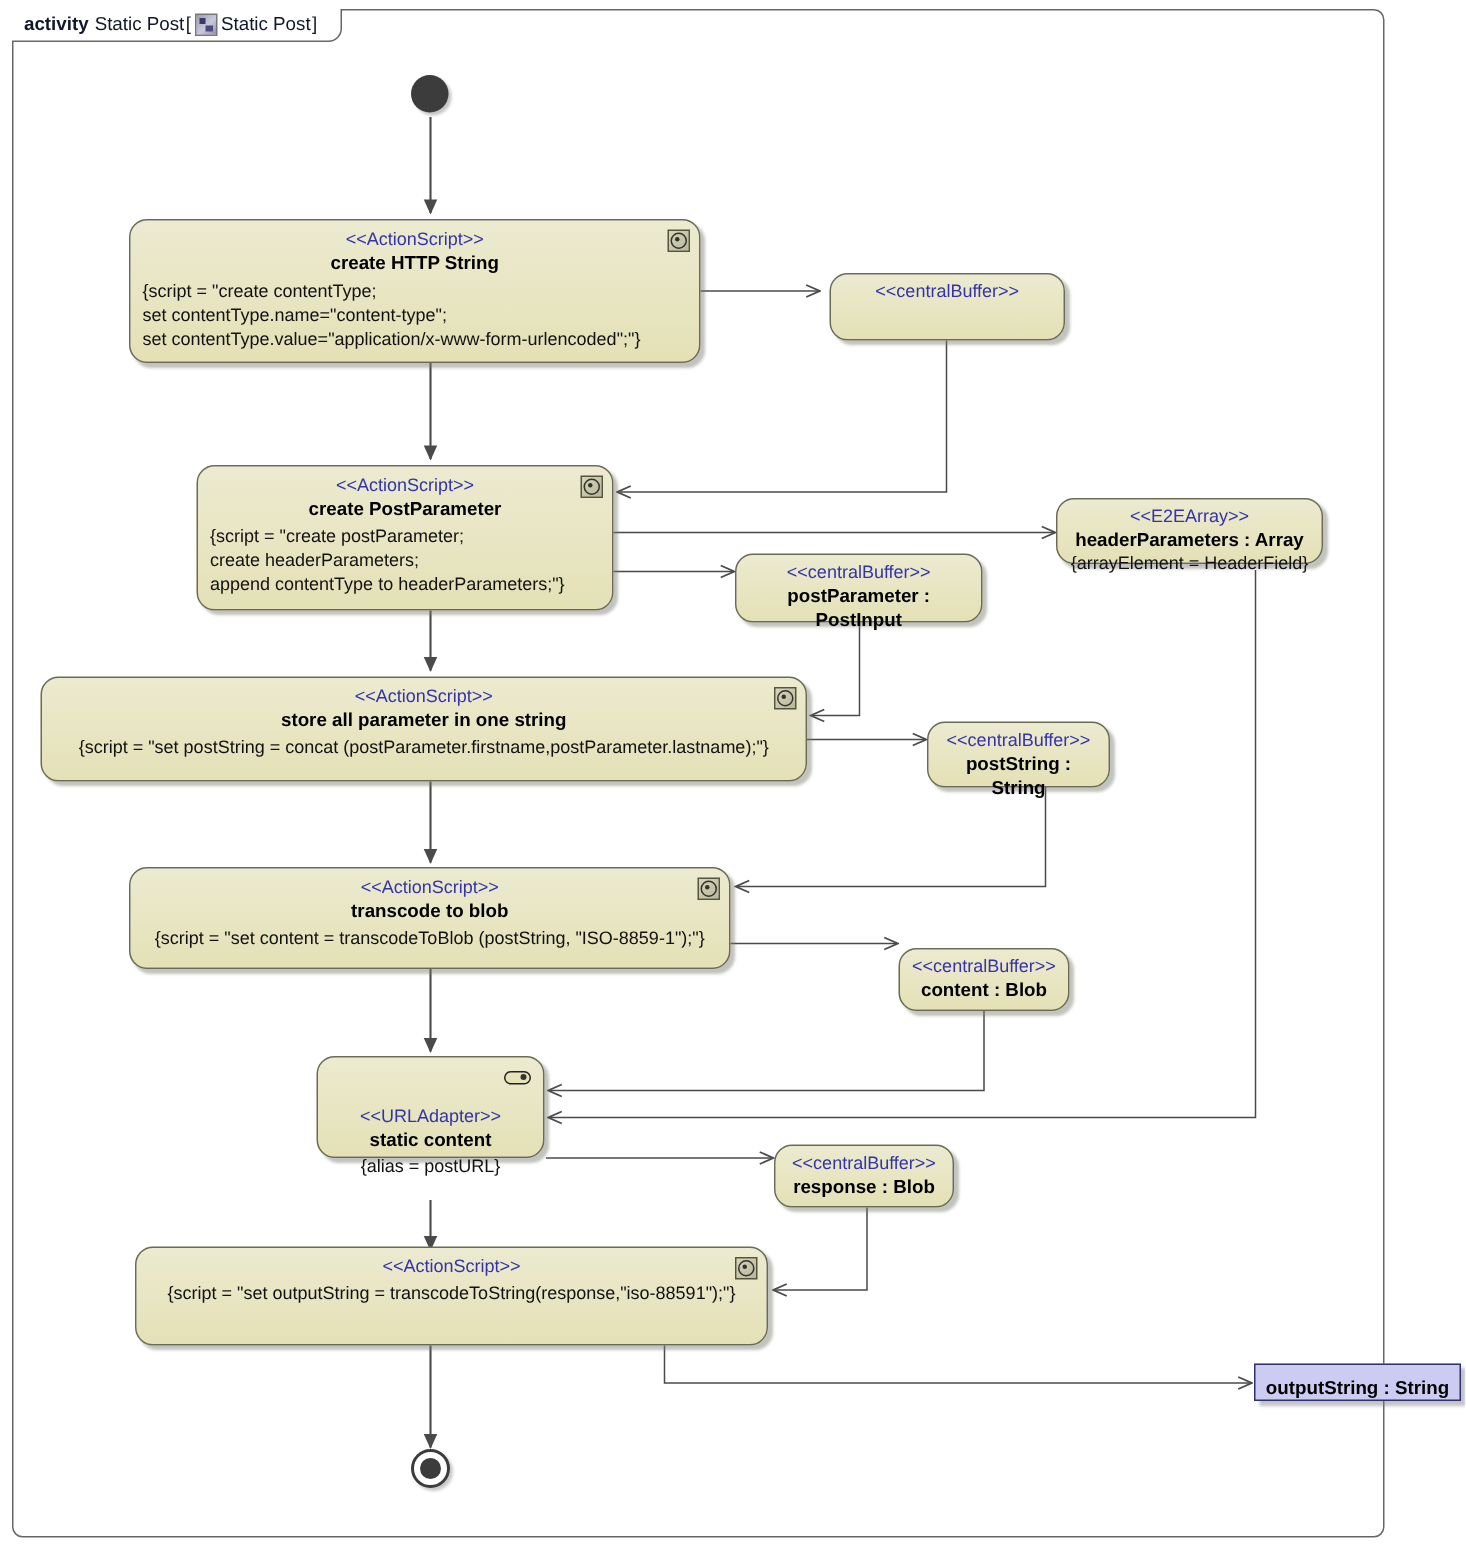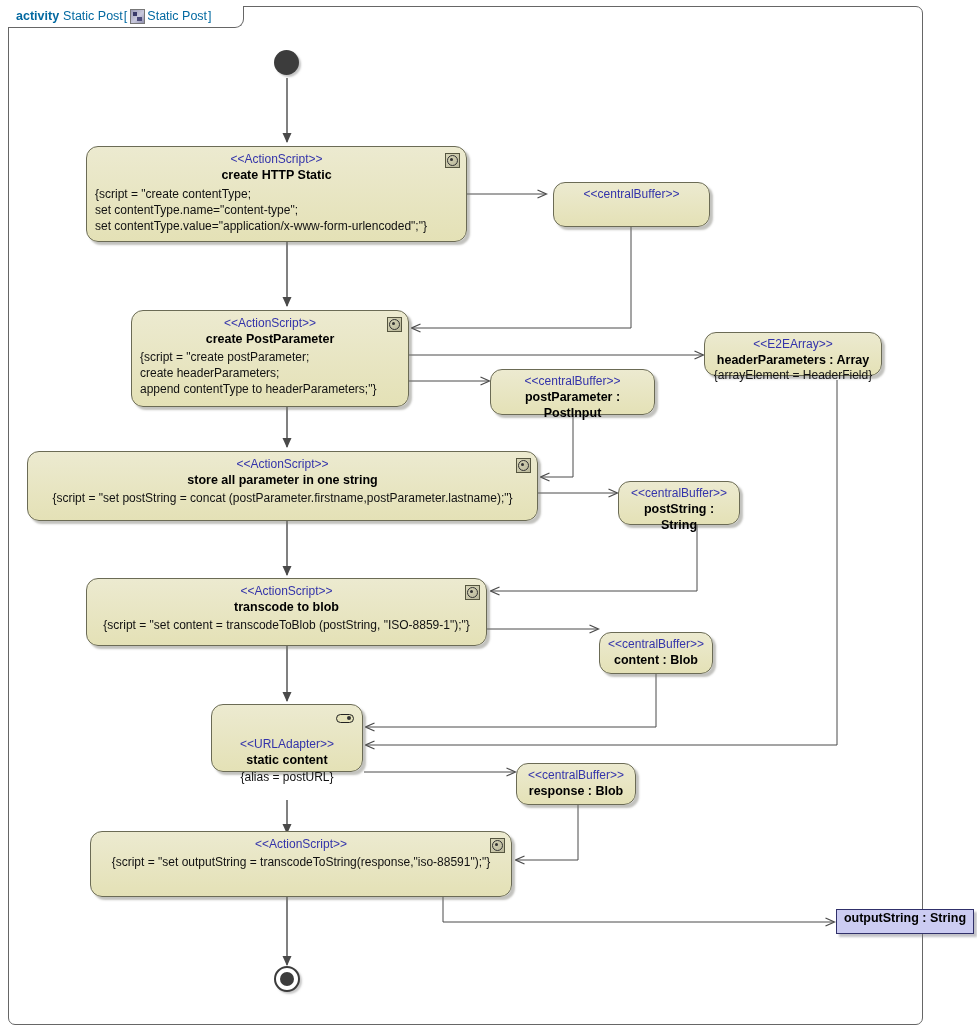--- a/index.html
+++ b/index.html
@@ -22,28 +22,28 @@
     border:1px solid #666666;
     border-radius:7px;
     box-sizing:border-box;
     background:transparent;
   }
   #frame-label{
     position:absolute;
     left:8px; top:6px;
     height:22px;
     box-sizing:border-box;
-    padding:2px 30px 2px 8px;
+    padding:2px 14px 2px 8px;
     border:1px solid #666666;
     border-top:none;
     border-left:none;
     border-bottom-right-radius:9px;
     background:#ffffff;
     font-size:12.5px;
-    color:#0369a1;
+    color:#0f172a;
     display:flex;
     align-items:center;
     white-space:nowrap;
     line-height:1;
   }
   #frame-label .kw{font-weight:bold;margin-right:4px;}
   #frame-label .brk{margin:0 1px;}
   .frame-icon{
     display:inline-block;
     width:13px;height:13px;
@@ -219,21 +219,21 @@
   </svg>
 
   <div class="start-node" style="left:274px;top:50px;"></div>
 
   <div class="node action" style="left:86px;top:146px;width:381px;height:96px;">
     <div class="icon-script">
         <i></i>
       </div>
     <div class="npad">
       <div class="stereo">&lt;&lt;ActionScript&gt;&gt;</div>
-      <div class="nname">create HTTP Static</div>
+      <div class="nname">create HTTP String</div>
       <div class="nbody" style="margin-top:4px;">{script = "create contentType;
 set contentType.name="content-type";
 set contentType.value="application/x-www-form-urlencoded";"}</div>
     </div>
   </div>
 
   <div class="node buffer" style="left:553px;top:182px;width:157px;height:45px;">
     <div class="npad" style="padding:4px 6px;">
       <div class="stereo">&lt;&lt;centralBuffer&gt;&gt;</div>
     </div>
@@ -322,21 +322,21 @@
   <div class="node action" style="left:90px;top:831px;width:422px;height:66px;">
     <div class="icon-script">
         <i></i>
       </div>
     <div class="npad">
       <div class="stereo">&lt;&lt;ActionScript&gt;&gt;</div>
       <div class="nbody center" style="margin-top:3px;">{script = "set outputString = transcodeToString(response,"iso-88591");"}</div>
     </div>
   </div>
 
-  <div class="node out" style="left:836px;top:909px;width:138px;height:25px;display:flex;align-items:flex-start;justify-content:center;">
+  <div class="node out" style="left:836px;top:909px;width:138px;height:25px;display:flex;align-items:flex-end;justify-content:center;">
     <div class="nname">outputString : String</div>
   </div>
 
   <div class="end-node" style="left:274px;top:966px;">
       <i></i>
     </div>
 
 </div>
 
 </body></html>

